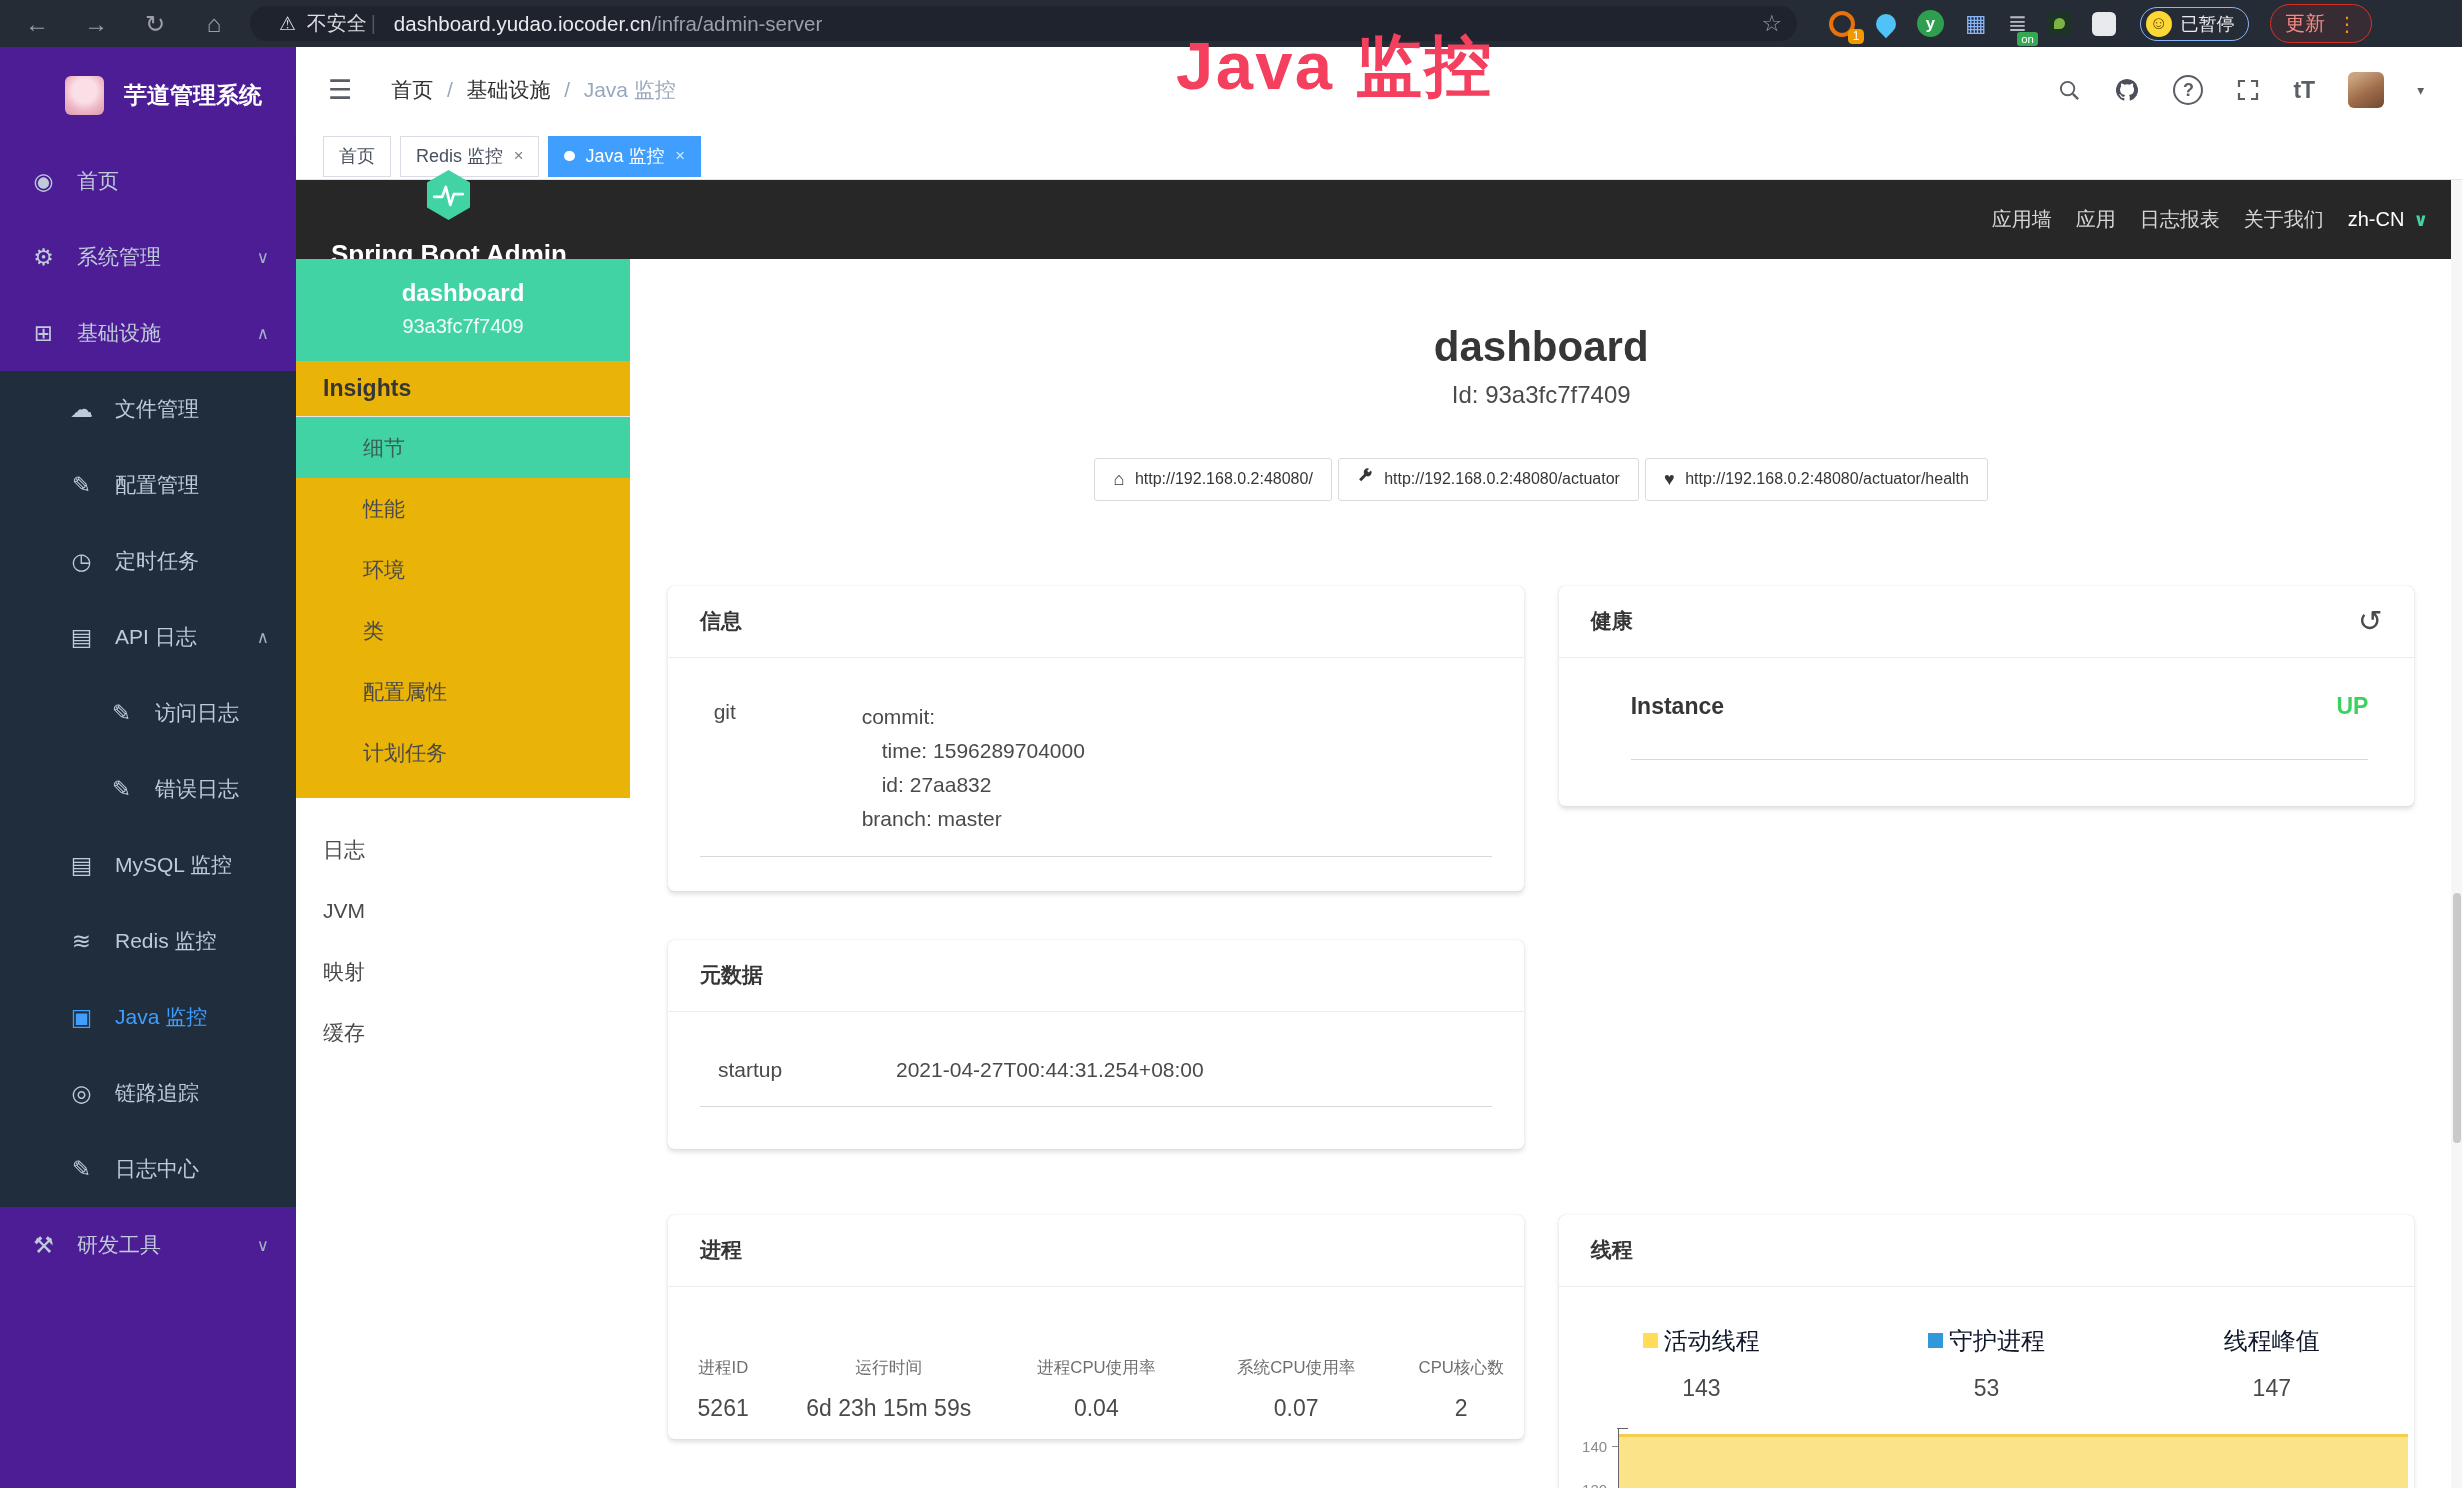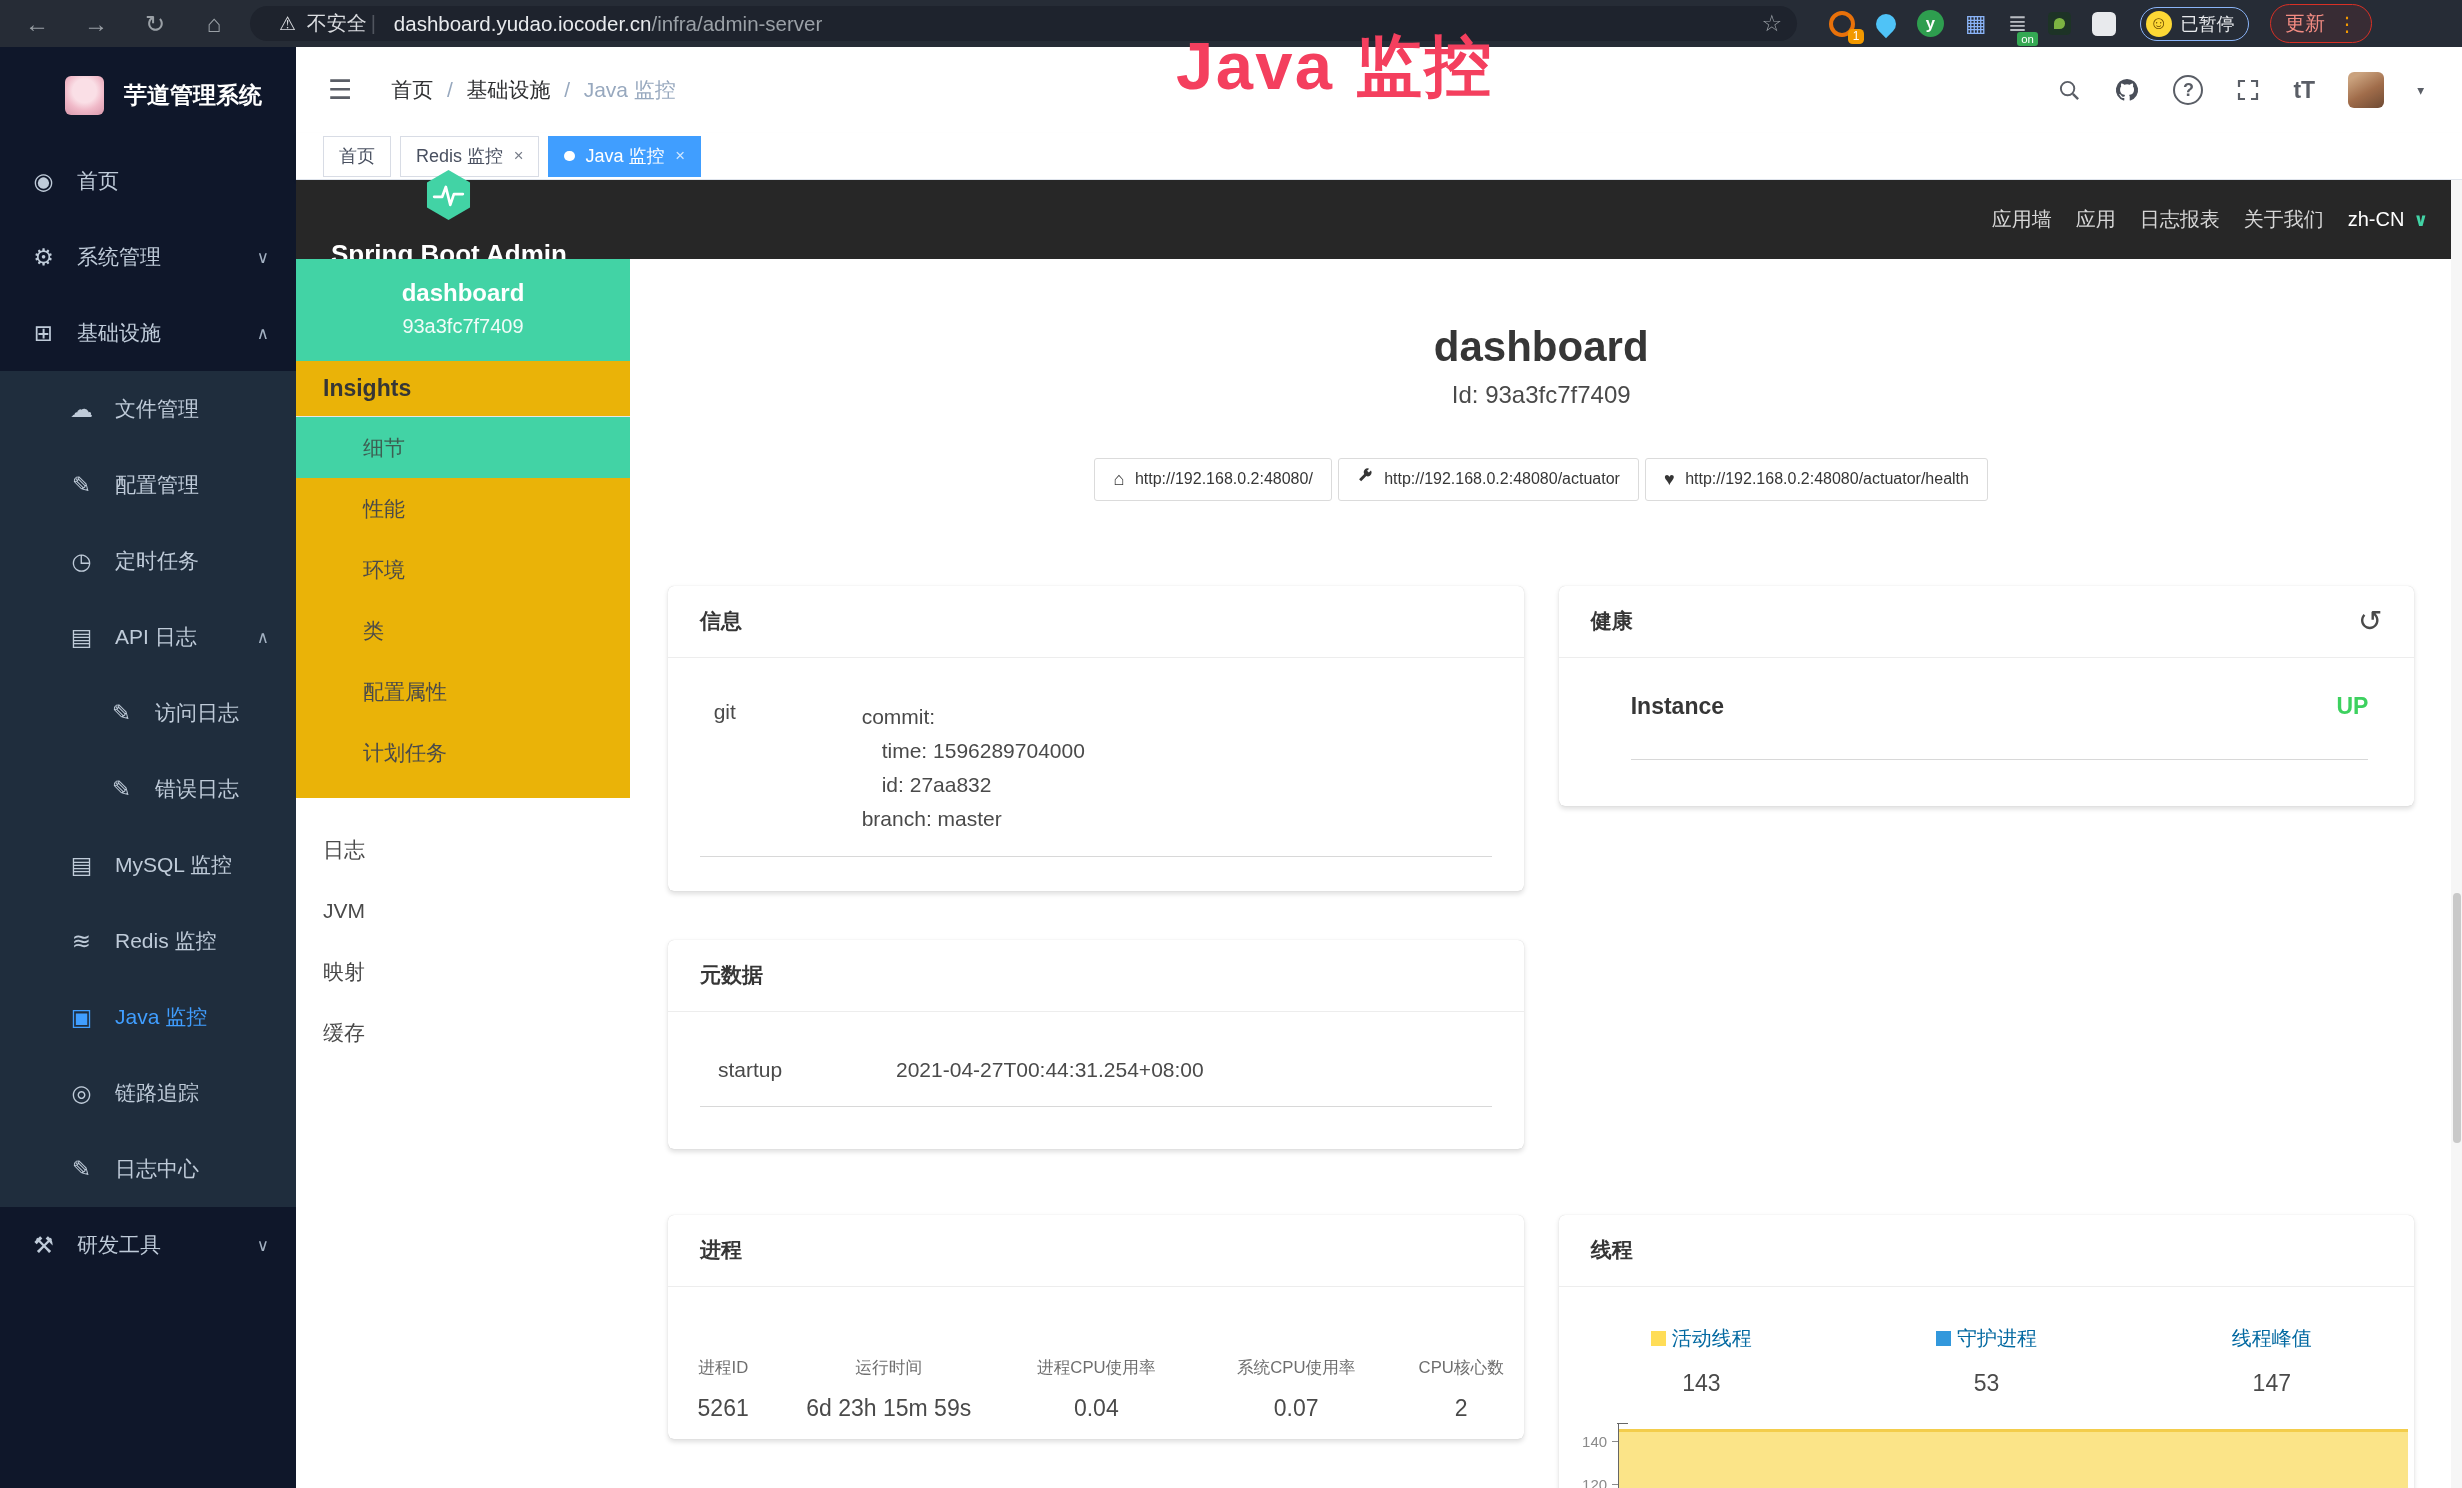--- a/index.html
+++ b/index.html
@@ -34,21 +34,21 @@
   .ext-leaf::after{content:"";width:10.6px;height:10.6px;background:#7cb342;border-radius:50% 50% 50% 0;display:block;margin:6px auto;}
   .ext-puzzle{width:24px;height:24px;background:#e8eaed;border-radius:5.3px;}
   .paused{display:flex;align-items:center;gap:9px;border:1.5px solid #8ab4f8;border-radius:20px;
           padding:3px 13.7px 3px 4.6px;color:#e8eaed;font-size:18px;margin-left:24px;cursor:pointer;}
   .face{width:26px;height:26px;background:#fdd835;border-radius:50%;color:#6d4c00;font-size:18px;
         display:flex;align-items:center;justify-content:center;}
   .updatebtn{display:flex;align-items:center;gap:12px;border:1.5px solid #d93025;border-radius:20px;
              padding:4.6px 13.7px;margin-left:21px;color:#f28b82;font-size:20px;background:rgba(217,48,37,.10);cursor:pointer;}
   .kebab{color:#f29900;font-size:20px;}
   
-  .v-sidebar{position:absolute;left:0;top:47px;width:296px;height:1442px;background:#0f172a;}
+  .v-sidebar{position:absolute;left:0;top:47px;width:296px;height:1442px;background:#4c1d95;}
   .logo-row{height:96px;display:flex;align-items:center;padding-left:65px;gap:20px;}
   .logo-img{width:39px;height:39px;border-radius:6px;
             background:radial-gradient(circle at 50% 38%,#fadfe6 0 38%,#f0b9c8 62%,#d897ab);}
   .logo-title{color:#fff;font-size:23px;font-weight:700;}
   .m-item{height:76px;display:flex;align-items:center;color:#bfcbd9;font-size:21px;position:relative;cursor:pointer;}
   .m-item .ic{width:27px;margin-right:20px;text-align:center;font-size:23px;}
   .lvl0{padding-left:30px;}
   .submenu{background:#1f2d3d;}
   .lvl1{padding-left:68px;}
   .lvl2{padding-left:108px;}
@@ -134,21 +134,21 @@
   .card.proc{height:224px;margin-top:66px;}
   .proc-body{display:flex;justify-content:center;padding-top:29px;}
   .proc-col{text-align:center;}
   .pc0{width:114px;}.pc1{width:228px;}.pc2{width:201px;}.pc3{width:212px;}.pc4{width:129px;}
   .proc-h{font-size:16.7px;color:#6e6e6e;margin-top:40px;}
   .proc-v{font-size:23px;color:#4a4a4a;margin-top:16.7px;}
   .card.thr{height:470px;margin-top:409px;}
   .thr-body{padding-top:38px;}
   .legend{display:flex;}
   .lg{flex:1;text-align:center;}
-  .lg-label{font-size:20px;color:#0369a1;display:flex;align-items:center;justify-content:center;gap:6px;}
+  .lg-label{font-size:24px;color:#0f172a;display:flex;align-items:center;justify-content:center;gap:6px;}
   .sq{width:15px;height:15px;display:inline-block;}
   .sq.yellow{background:#ffdd57;}
   .sq.blue{background:#3298dc;}
   .lg-val{font-size:23px;color:#4a4a4a;margin-top:18px;}
   .chart{margin-top:26px;display:flex;}
   .yax{width:59px;position:relative;height:197px;}
   .ylab{position:absolute;right:10.6px;font-size:15px;color:#8a8a8a;}
   .yl0{top:10.6px;}.yl1{top:53px;}
   .ymark{position:absolute;right:0;width:6px;height:1.5px;background:#8a8a8a;}
   .ym0{top:18px;}.ym1{top:61px;}

